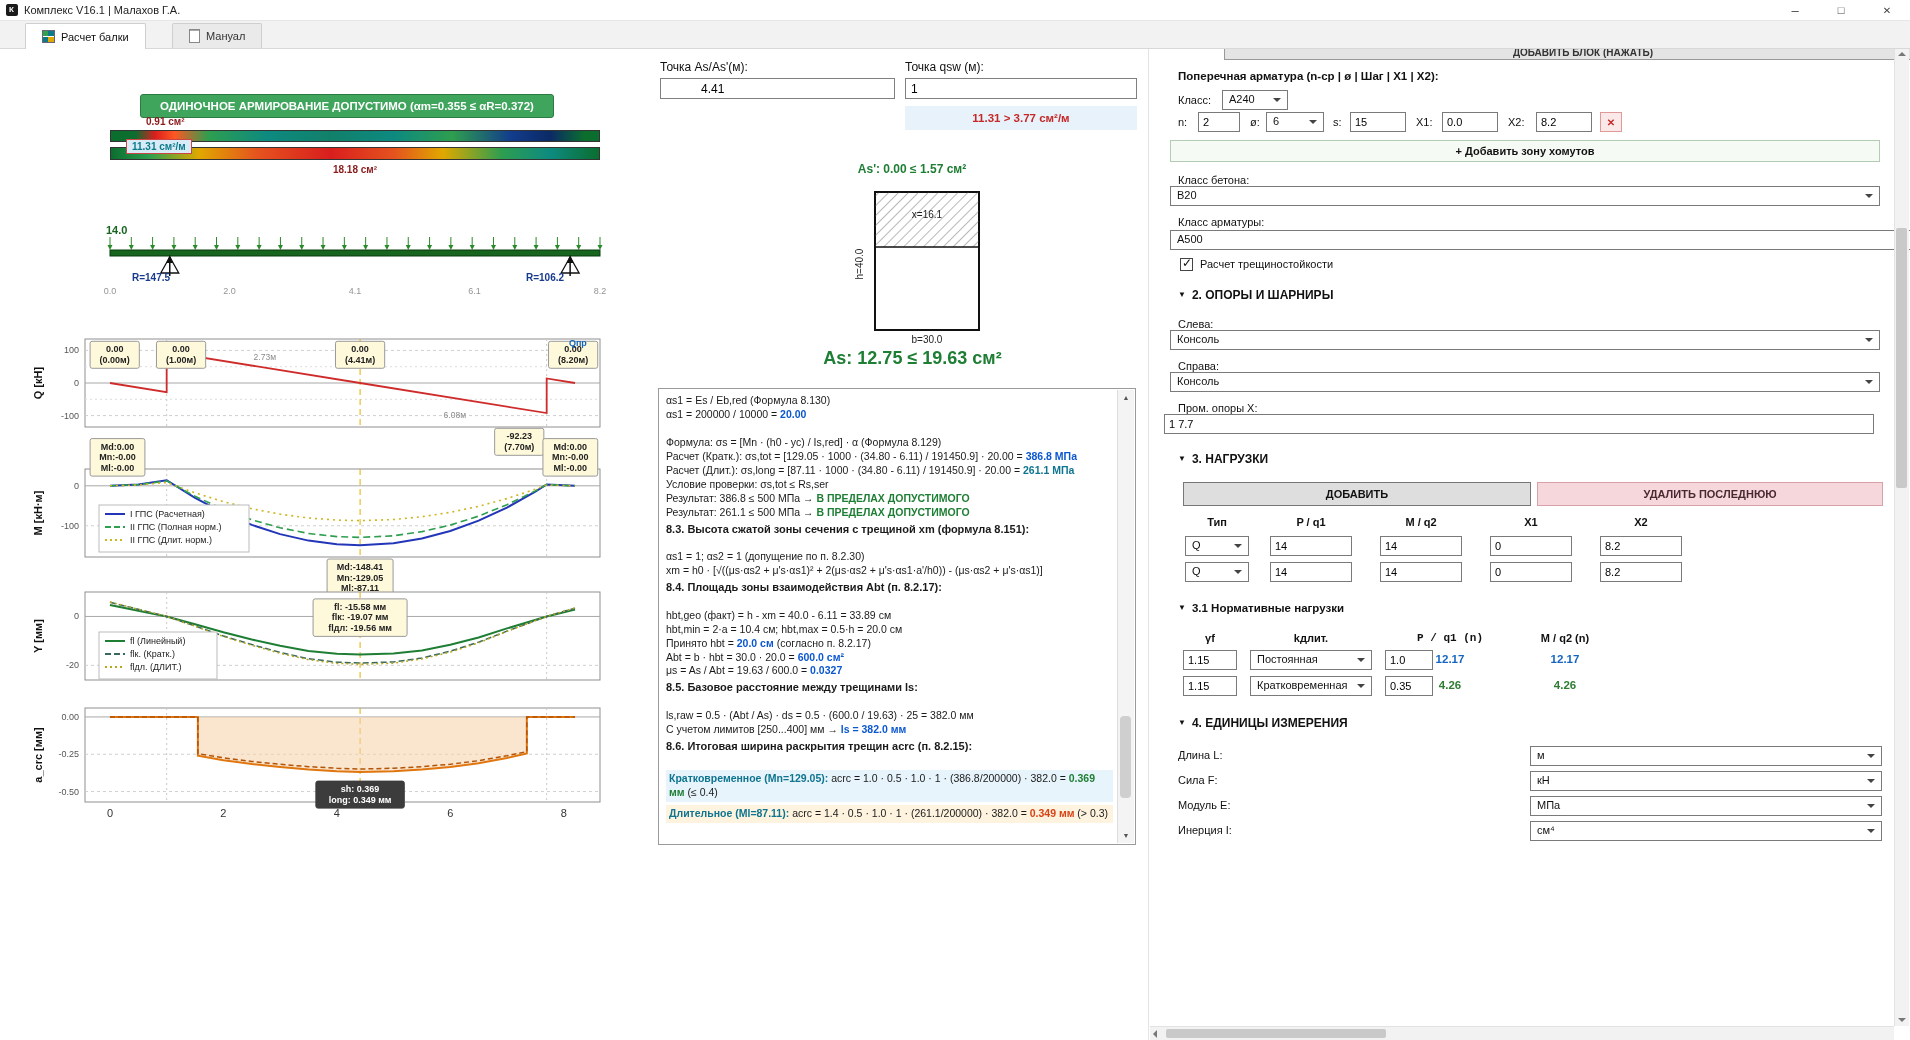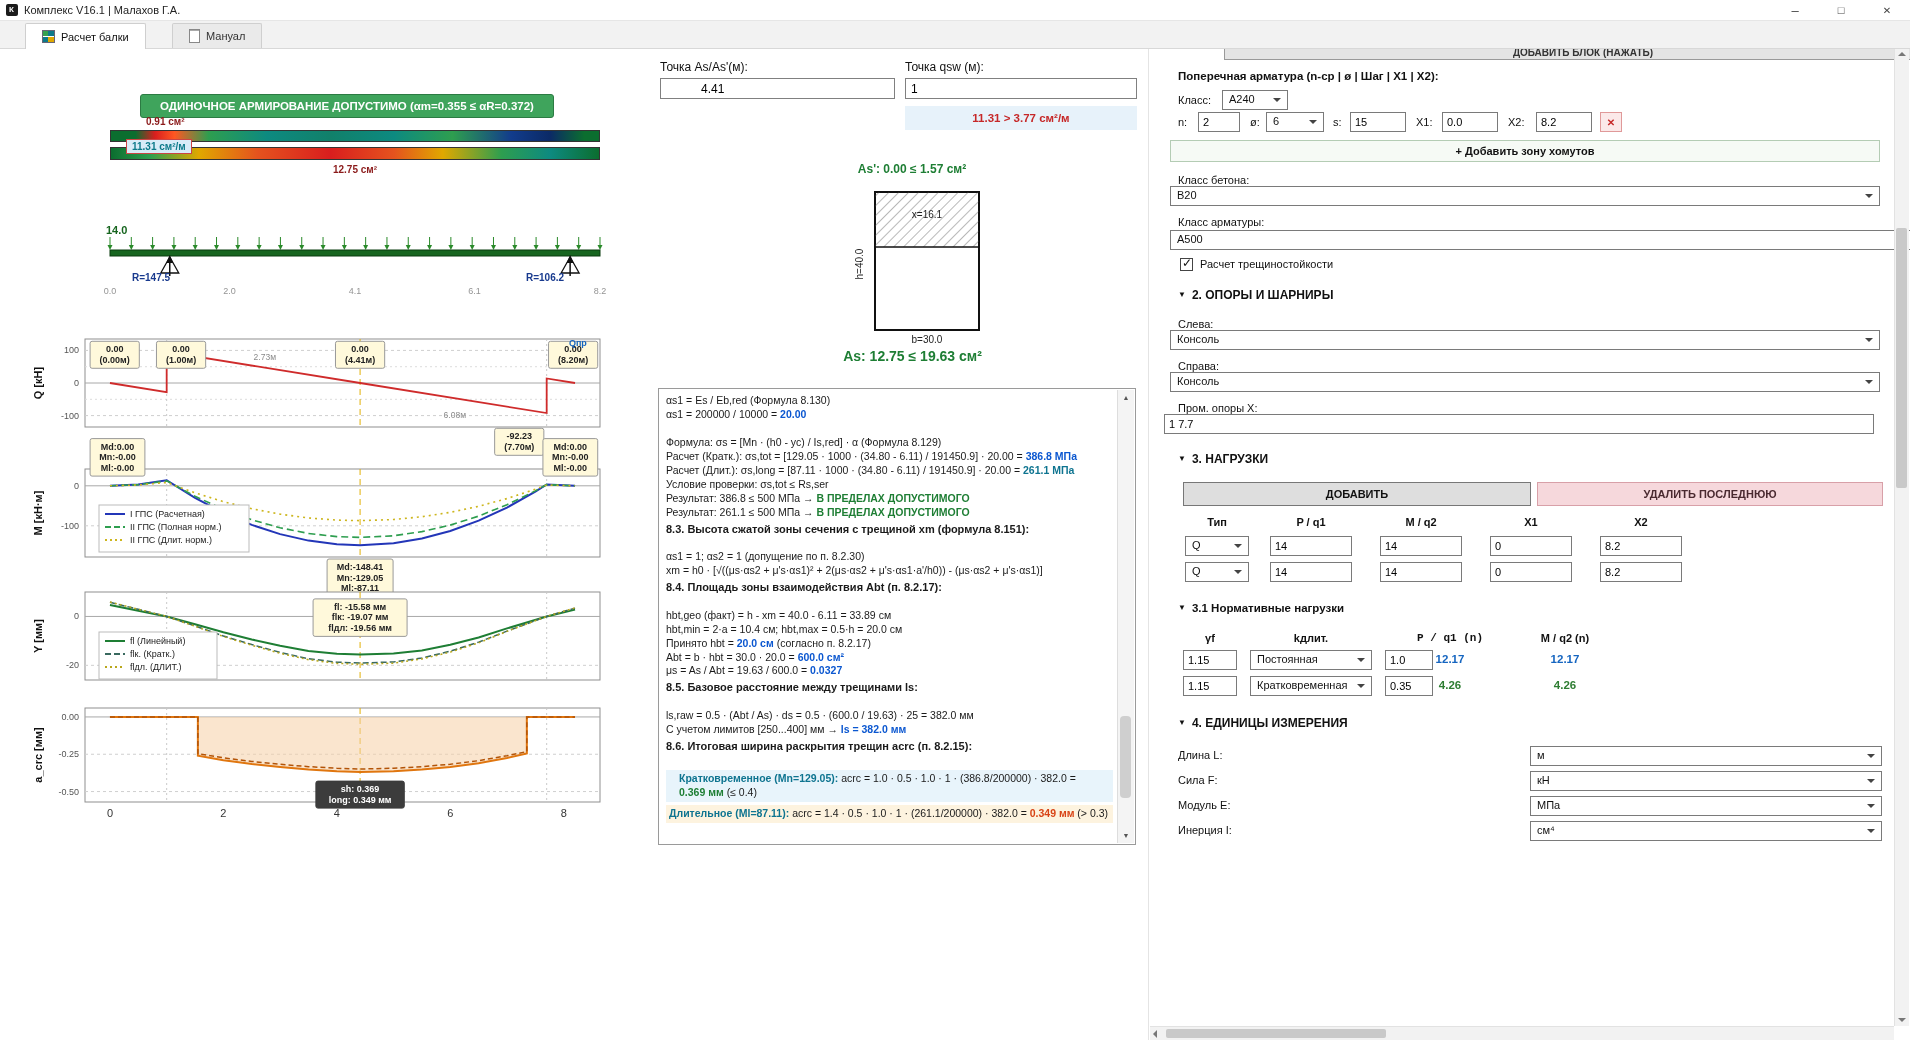--- a/index.html
+++ b/index.html
@@ -55,27 +55,27 @@
   .ann-t.dark{fill:#fff}
   .ann-t.plain{fill:#8a8a8a;font-weight:normal;font-size:8.5px}
   .ann-t.pblue{fill:#1565c0}
   .leg-t{font-size:9px;fill:#222}
   
   .mid-label{position:absolute;font-size:12px;color:#111;white-space:nowrap}
   input.f{border:1px solid #808080;font:12px "Liberation Sans",sans-serif;padding:0 5px;background:#fff;box-sizing:border-box}
   .note{left:905px;top:106px;width:232px;height:24px;background:#e7f2fa;color:#c62828;font-weight:bold;
         font-size:11.5px;display:flex;align-items:center;justify-content:center;white-space:nowrap}
   .as-top{left:782px;top:162px;width:260px;text-align:center;color:#1e7e34;font-weight:bold;font-size:12px;white-space:nowrap}
-  .as-bot{left:775px;top:348px;width:275px;text-align:center;color:#1e7e34;font-weight:bold;font-size:14px;white-space:nowrap}
+  .as-bot{left:775px;top:348px;width:275px;text-align:center;color:#1e7e34;font-weight:bold;font-size:18px;white-space:nowrap}
   .sec-lab{font-size:10px;fill:#222}
   .calc{left:658px;top:388px;width:478px;height:457px;border:1px solid #9a9a9a;background:#fff;box-sizing:border-box}
   .calc-inner{position:absolute;left:7px;top:5px;right:22px;bottom:5px;overflow:hidden}
   .cl{font-size:10.5px;line-height:1.33;color:#1a1a1a;min-height:13px;word-wrap:break-word}
   .cl.h{font-weight:bold;font-size:11px;padding-top:2px}
-  .cl.bgb{background:#e8f4fb;padding:2px 13px;margin-top:3px}
+  .cl.bgb{background:#e8f4fb;padding:2px 3px;margin-top:3px}
   .cl.bgy{background:#fdf3df;padding:2px 3px;margin-top:3px}
   .cl .bb{color:#0b57d0;font-weight:bold}
   .cl .tb{color:#0e7490;font-weight:bold}
   .cl .gb{color:#1e7e34;font-weight:bold}
   .cl .rb{color:#d84315;font-weight:bold}
   .sbv{position:absolute;right:1px;top:1px;width:16px;bottom:1px;background:#f4f4f4;border-left:1px solid #ddd}
   .sbv .ar{position:absolute;left:0;width:16px;height:15px;font-size:7px;color:#555;display:flex;align-items:center;justify-content:center}
   .sbv .thumb{position:absolute;left:2px;width:11px;background:#cfcfcf;border-radius:4px}
   
   .rp-label{position:absolute;font-size:11px;color:#111;white-space:nowrap}
@@ -141,21 +141,21 @@
   </div>
 </div>
 
 <div class="abs banner">ОДИНОЧНОЕ АРМИРОВАНИЕ ДОПУСТИМО (αm=0.355 ≤ αR=0.372)</div>
 
 <div class="abs reinf">
   <div class="rlab top">0.91 см²</div>
   <div class="strip s1"></div>
   <div class="qswbox">11.31 см²/м</div>
   <div class="strip s2"></div>
-  <div class="rlab bot">12.75 см²</div>
+  <div class="rlab bot">18.18 см²</div>
 </div>
 
 <div class="abs beam">
   <div class="loadlab">14.0</div>
   <svg id="beam-svg" width="585" height="46" style="position:absolute;left:0;top:12px;overflow:visible">
       <line x1="80" y1="1" x2="80" y2="10" stroke="#2a8a2a" stroke-width="1"></line>
       <polygon points="77.5,9 82.5,9 80,14" fill="#2a8a2a"></polygon>
       <line x1="101.30434782608695" y1="1" x2="101.30434782608695" y2="10" stroke="#2a8a2a" stroke-width="1"></line>
       <polygon points="98.80434782608695,9 103.80434782608695,9 101.30434782608695,14" fill="#2a8a2a"></polygon>
       <line x1="122.6086956521739" y1="1" x2="122.6086956521739" y2="10" stroke="#2a8a2a" stroke-width="1"></line>

